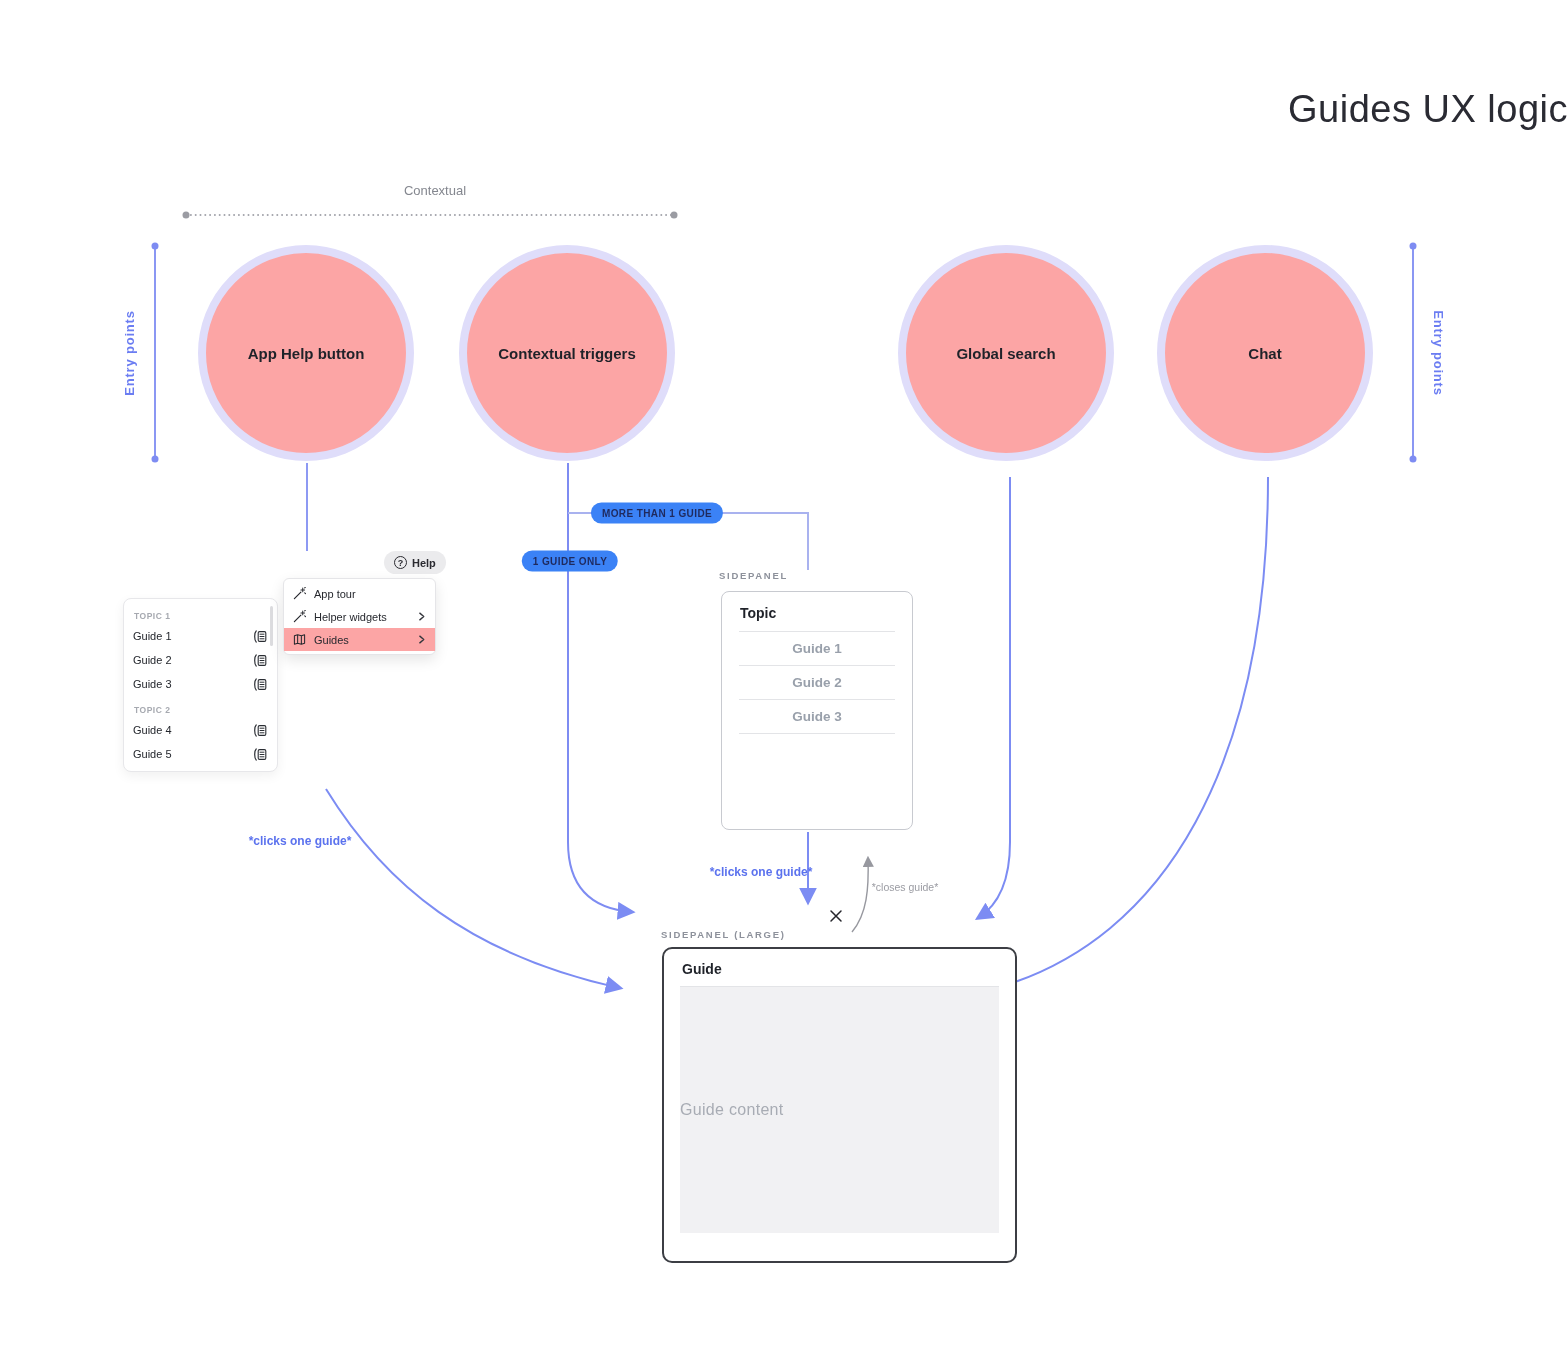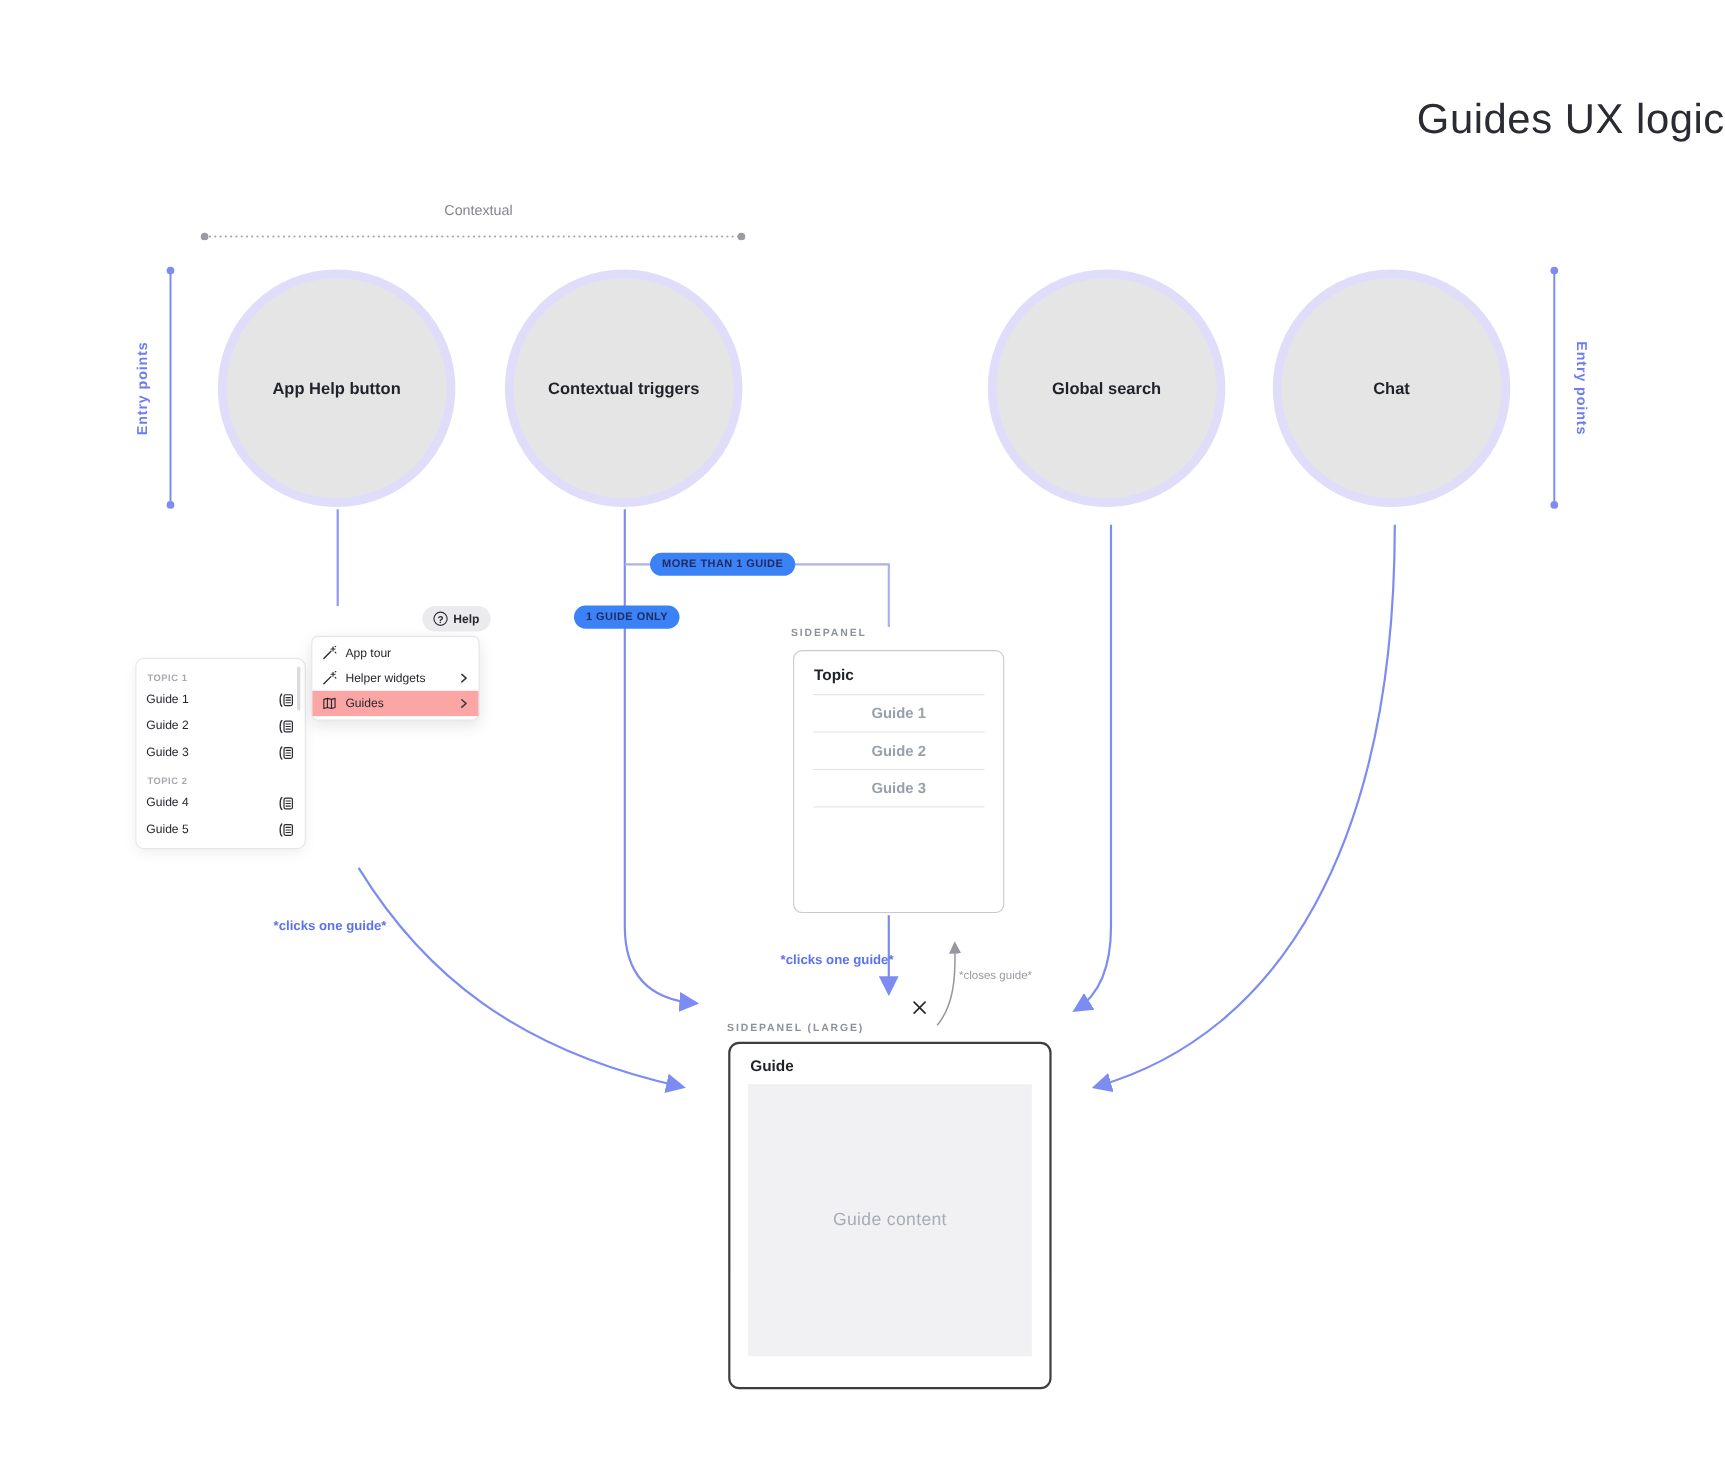--- a/index.html
+++ b/index.html
@@ -12,21 +12,21 @@
 
   .contextual{position:absolute;left:335px;top:183px;width:200px;text-align:center;
               font-size:13px;font-weight:400;color:#84878f;z-index:2;}
 
   .entry-label{position:absolute;font-size:13px;font-weight:600;color:#6b7df2;
                letter-spacing:.8px;white-space:nowrap;z-index:2;}
   .entry-label.left{left:129px;top:353px;transform:translate(-50%,-50%) rotate(-90deg);}
   .entry-label.right{left:1438px;top:353px;transform:translate(-50%,-50%) rotate(90deg);}
 
   .node{position:absolute;top:245px;width:216px;height:216px;box-sizing:border-box;
-        border:8px solid #dfddfa;border-radius:50%;background:#e5e5e5;display:flex;
+        border:8px solid #dfddfa;border-radius:50%;background:#fca5a5;display:flex;
         align-items:center;justify-content:center;z-index:2;}
   .node span{font-size:15px;font-weight:700;color:#1f2229;}
 
   .badge{position:absolute;transform:translate(-50%,-50%);background:#3b82f6;color:#1f2a5e;
          font-size:10px;font-weight:700;letter-spacing:.4px;padding:5px 11px;
          border-radius:11px;white-space:nowrap;z-index:3;}
 
   .help-btn{position:absolute;left:384px;top:551px;height:23px;padding:0 10px;
             background:#ebebed;border-radius:12px;display:flex;align-items:center;gap:5px;
             z-index:3;cursor:pointer;}
@@ -62,25 +62,25 @@
                         border-bottom:1px solid #e3e4e7;}
   .t-row{height:33px;display:flex;align-items:center;justify-content:center;font-size:13.5px;
          font-weight:600;color:#99a0ab;border-bottom:1px solid #e3e4e7;cursor:pointer;}
 
   .ann-blue{position:absolute;transform:translate(-50%,-50%);font-size:12px;font-weight:600;
             color:#5b72ee;white-space:nowrap;z-index:2;}
   .ann-gray{position:absolute;transform:translate(-50%,-50%);font-size:10.5px;font-weight:500;
             color:#9b9ca3;white-space:nowrap;z-index:2;}
   .close-x{position:absolute;left:829px;top:909px;width:14px;height:14px;z-index:3;cursor:pointer;}
 
-  .large-panel{position:absolute;left:662px;top:947px;width:294px;height:316px;background:#fff;
+  .large-panel{position:absolute;left:662px;top:947px;width:355px;height:316px;background:#fff;
                border:2px solid #3c3e44;border-radius:10px;box-sizing:border-box;padding:0 16px;z-index:2;}
   .large-panel .g-title{font-size:14px;font-weight:700;color:#1f2229;padding:12px 2px 9px 2px;
                         border-bottom:1px solid #e3e4e7;}
-  .g-content{height:246px;background:#f1f1f3;display:flex;align-items:center;justify-content:center;}
+  .g-content{height:246px;background:#f1f1f3;display:flex;align-items:center;}
   .g-content span{font-size:16px;font-weight:500;color:#a8acb4;letter-spacing:.3px;}
 </style>
 </head>
 <body>
 
 <div class="canvas">
 
   <svg class="overlay" width="1568" height="1348" viewBox="0 0 1568 1348">
     <defs>
       <marker id="ab" viewBox="0 0 10 10" refX="8" refY="5" markerWidth="9" markerHeight="9" orient="auto">

